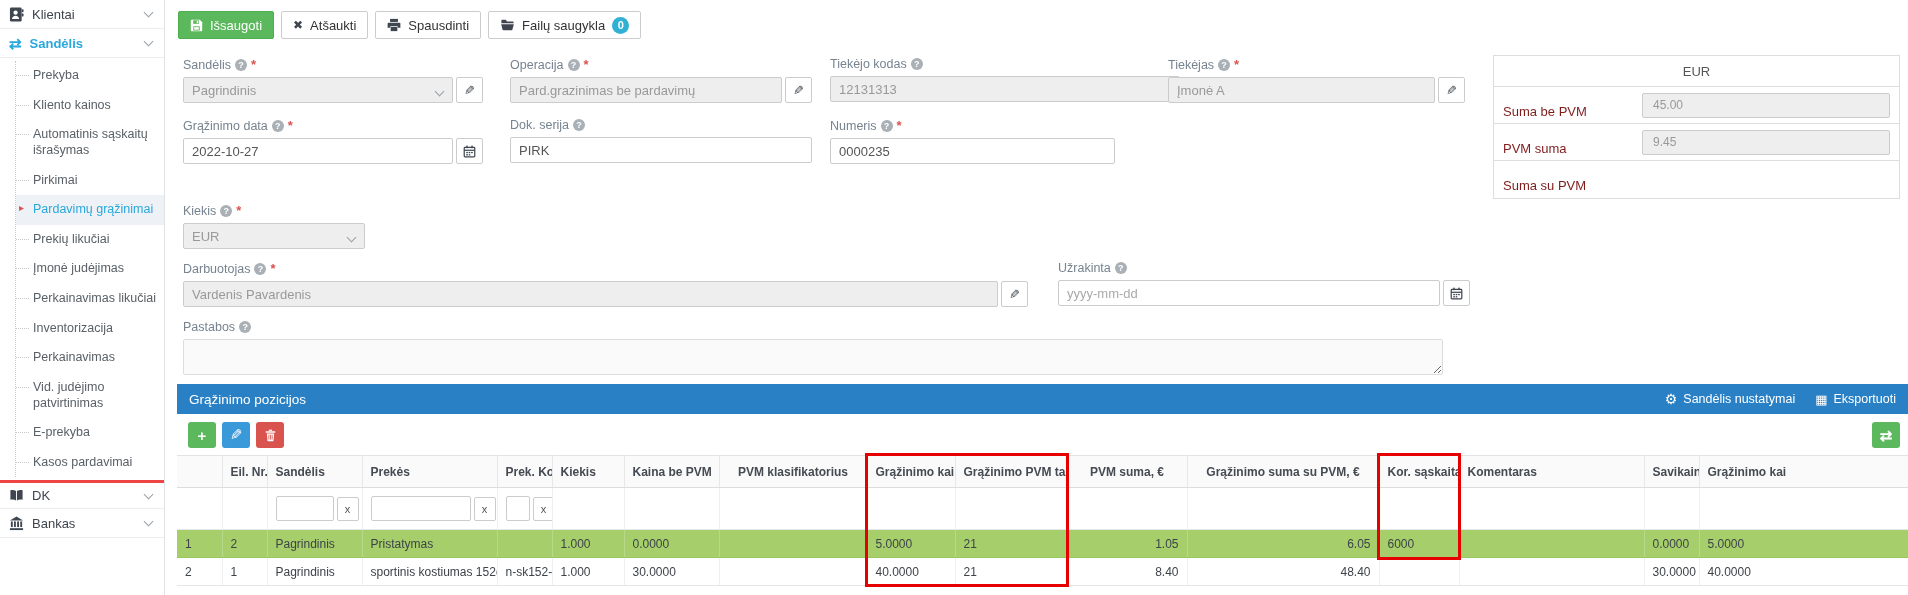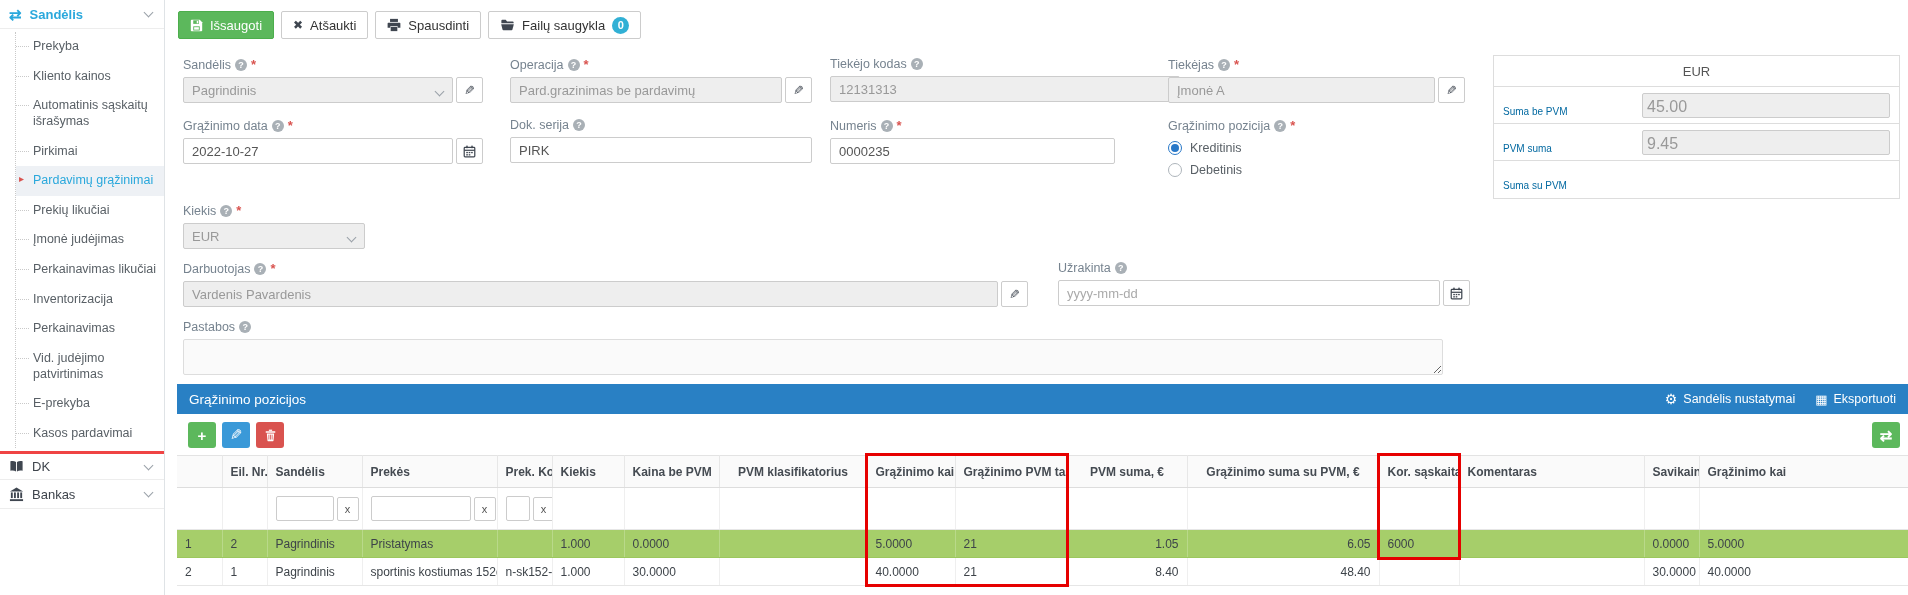--- a/index.html
+++ b/index.html
@@ -78,23 +78,23 @@
     background:#2878c8; }
 
   
   .summary { position:absolute; left:1328px; top:55px; width:407px;
     border:1px solid #ddd; background:#fff; }
   .sp-header { height:31px; line-height:31px; text-align:center; font-size:13px;
     color:#555; border-bottom:1px solid #ddd; }
   .sp-row { display:flex; align-items:center; padding:5px 9px; height:37px;
     border-bottom:1px solid #ddd; }
   .sp-row:last-child { border-bottom:none; }
-  .sp-label { flex:1; font-size:10px; color:#0369a1;margin-top:12px; }
+  .sp-label { flex:1; font-size:13px; color:#7f1d1d;margin-top:12px; }
   .sp-value { width:248px; background:#eee; border:1px solid #ccc;
-    border-radius:2px; padding:4px 4px; color:#999; font-size:16px; height:25px; }
+    border-radius:2px; padding:4px 10px; color:#999; font-size:12px; height:25px; }
 
   
   .grid-section { position:absolute; left:12px; right:0; top:384px; bottom:0; }
   .grid-bar { display:flex; align-items:center; height:30px; background:#2980c4;
     color:#fff; padding:0 12px; font-size:13.5px; }
   .bar-actions { margin-left:auto; display:flex; gap:20px; align-items:center;
     font-size:12.5px; }
   .bar-link { display:flex; align-items:center; gap:6px; cursor:pointer; color:#fff; }
   .gear-g { font-size:14px; line-height:1; }
   .table-g { font-size:13px; line-height:1; }
@@ -129,20 +129,33 @@
   .fx { height:24px; width:22px; border:1px solid #ccc; background:#fff;
     border-radius:2px; font-size:11px; color:#555; cursor:pointer; }
   .ann { position:absolute; border:3px solid #e60000; top:-2px; z-index:5;
     pointer-events:none; }
   .icon { display:inline-flex; align-items:center; justify-content:center; flex:none; }
 </style>
 </head>
 <body>
 
 <aside class="sidebar">
+  <div class="side-item">
+    <span class="icon">
+      <svg width="15" height="15" viewBox="0 0 16 16">
+          <rect x="1" y="0.5" width="12.5" height="15" rx="1.5" fill="#3f4650"></rect>
+          <rect x="13.6" y="2.5" width="1.9" height="3" rx="0.6" fill="#3f4650"></rect>
+          <rect x="13.6" y="7" width="1.9" height="3" rx="0.6" fill="#3f4650"></rect>
+          <circle cx="7" cy="6" r="2.3" fill="#fff"></circle>
+          <path d="M3.2 12.8c0-2 1.7-3.4 3.8-3.4s3.8 1.4 3.8 3.4z" fill="#fff"></path>
+        </svg>
+    </span>
+    <span>Klientai</span>
+    <span class="chev"></span>
+  </div>
   <div class="side-item blue">
     <span class="icon x-glyph">⇄</span>
     <span>Sandėlis</span>
     <span class="chev"></span>
   </div>
 
   <ul class="submenu">
       <li>Prekyba</li>
       <li>Kliento kainos</li>
       <li>Automatinis sąskaitų išrašymas</li>
@@ -315,35 +328,20 @@
   </div>
   <div class="fgroup" style="left:665px; top:118px; width:285px;">
     <div class="flabel">
         <span>Numeris</span>
         <span class="help"></span>
         <span class="req"></span>
       </div>
     <div class="ctrl">
         <input class="inp" value="0000235" style="">
       </div>
-  </div>
-  <div class="fgroup" style="left:1003px; top:118px; width:297px;">
-    <div class="flabel">
-        <span>Grąžinimo pozicija</span>
-        <span class="help"></span>
-        <span class="req"></span>
-      </div>
-    <div class="radio-row">
-      <span class="radio checked"></span>
-      <span>Kreditinis</span>
-    </div>
-    <div class="radio-row">
-      <span class="radio"></span>
-      <span>Debetinis</span>
-    </div>
   </div>
 
   <div class="fgroup" style="left:18px; top:203px; width:182px;">
     <div class="flabel">
         <span>Kiekis</span>
         <span class="help"></span>
         <span class="req"></span>
       </div>
     <div class="ctrl">
         <div class="sel dis">

